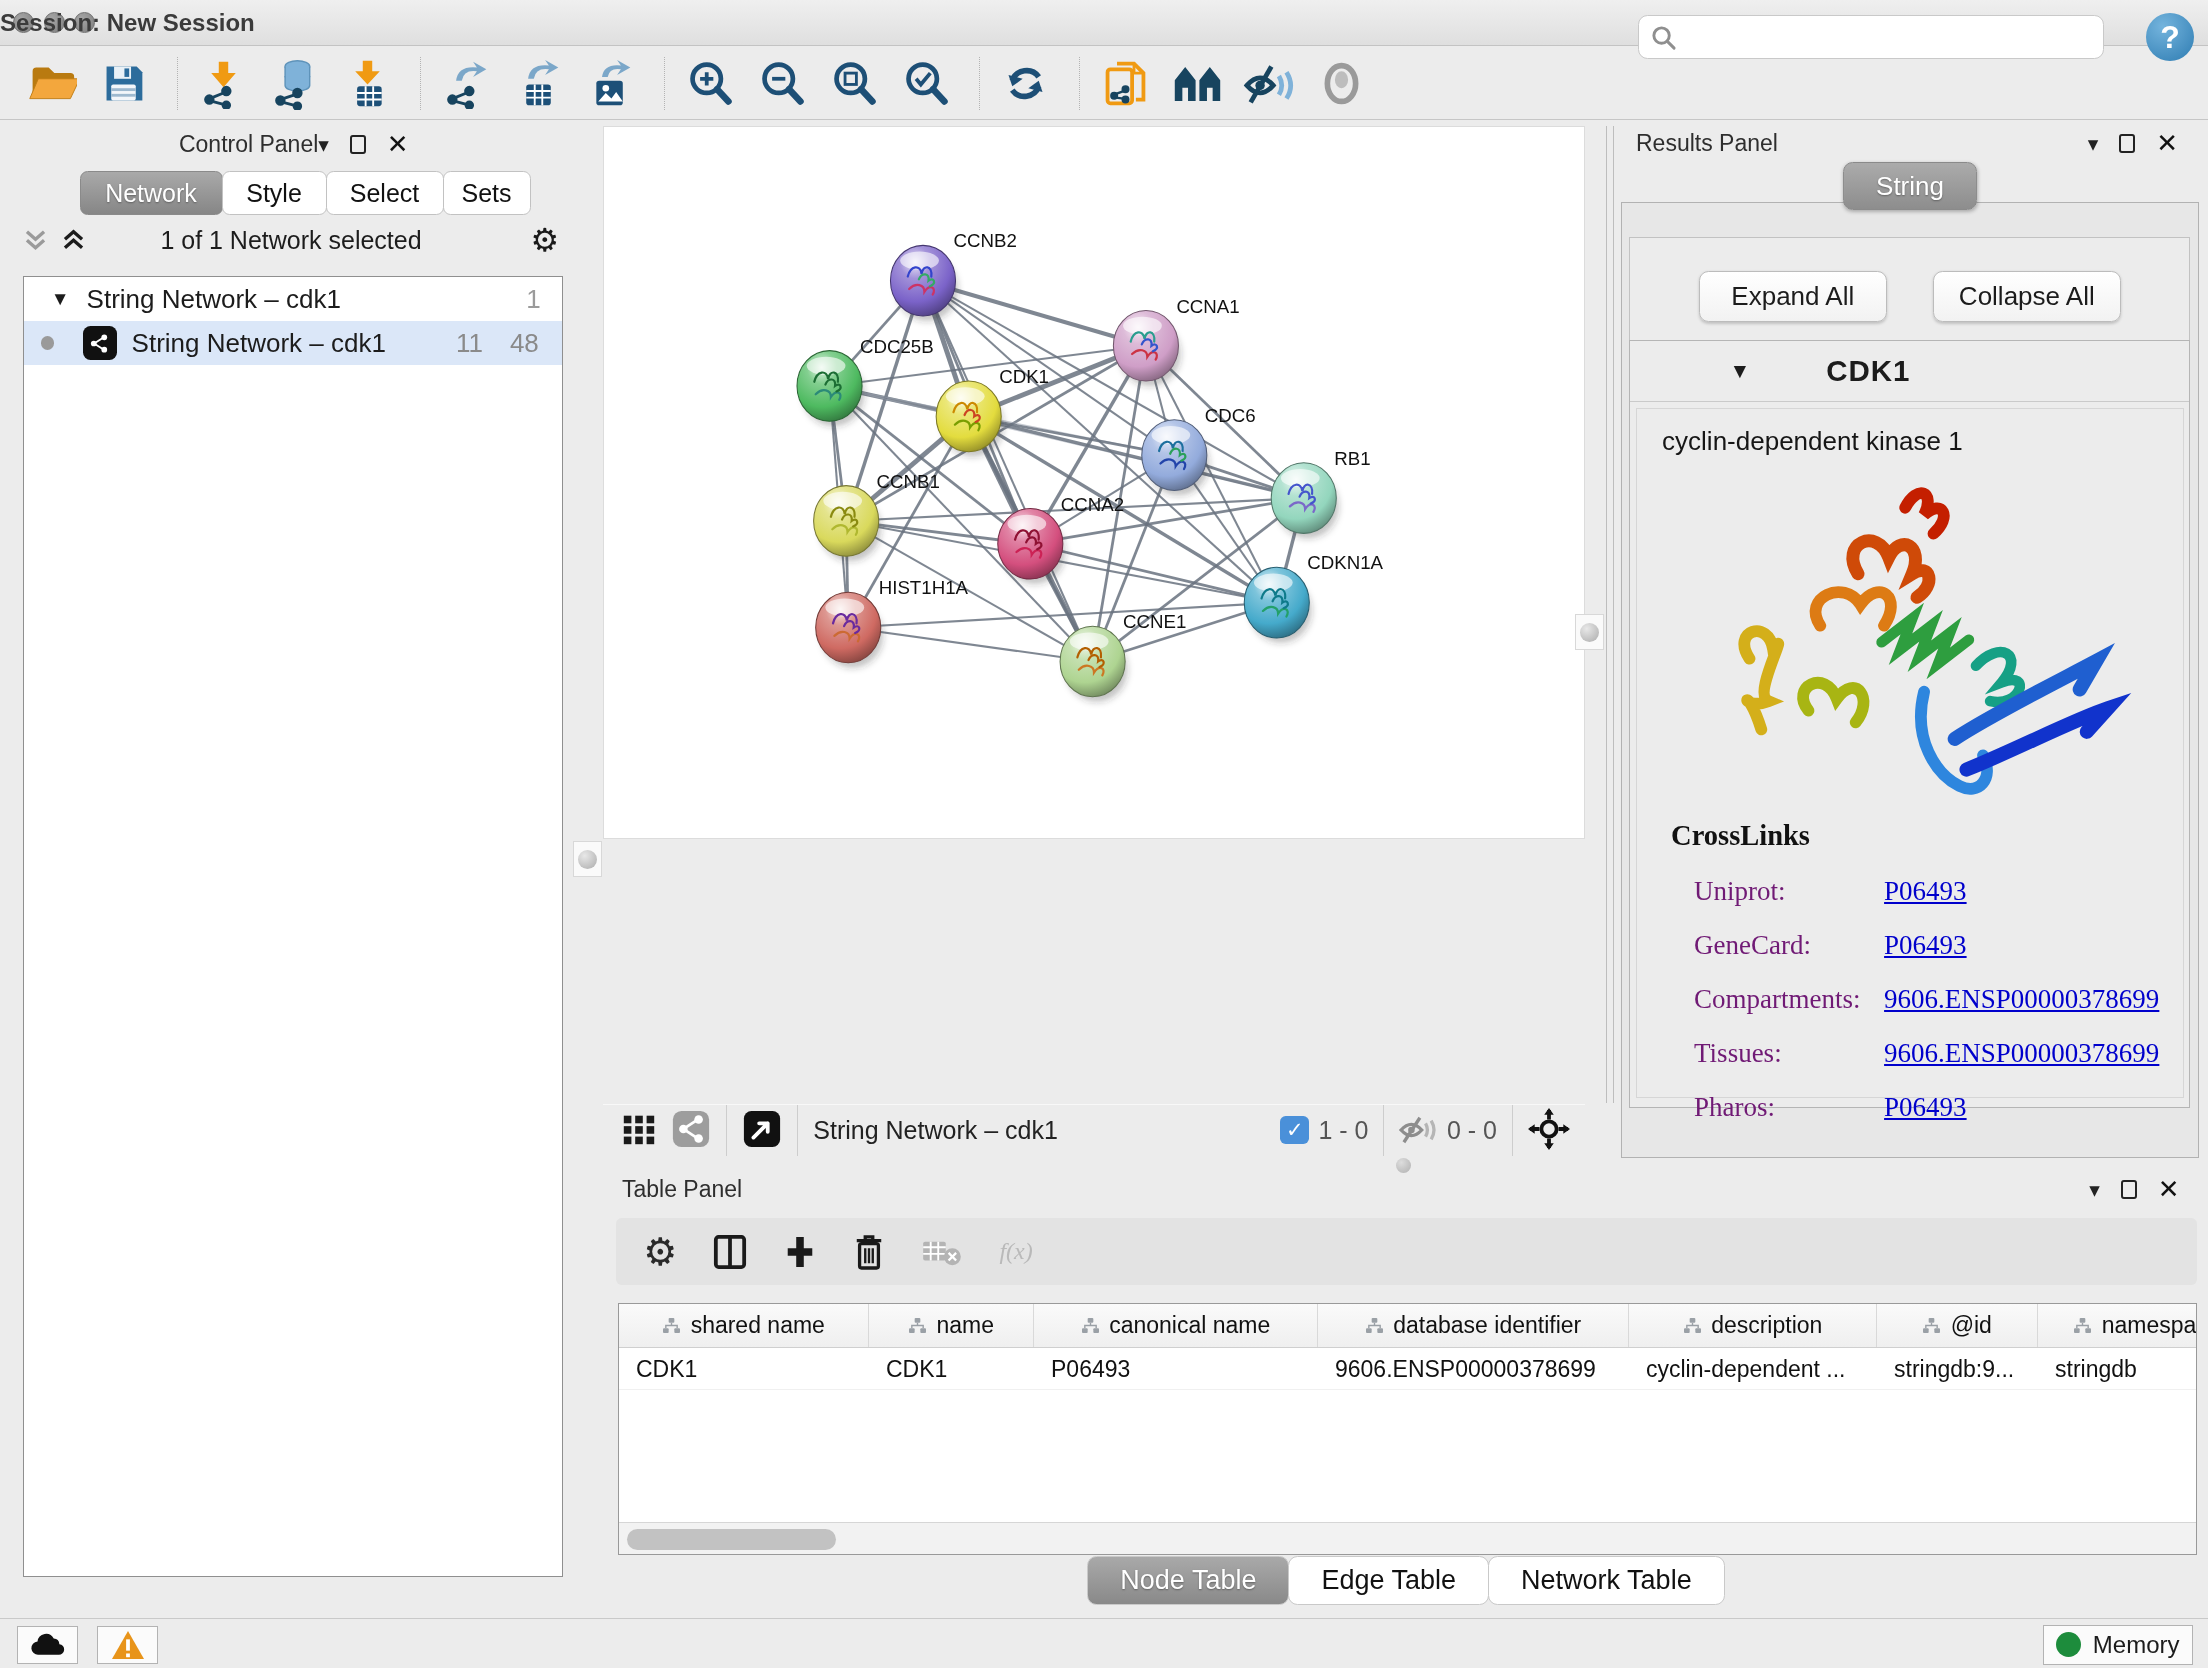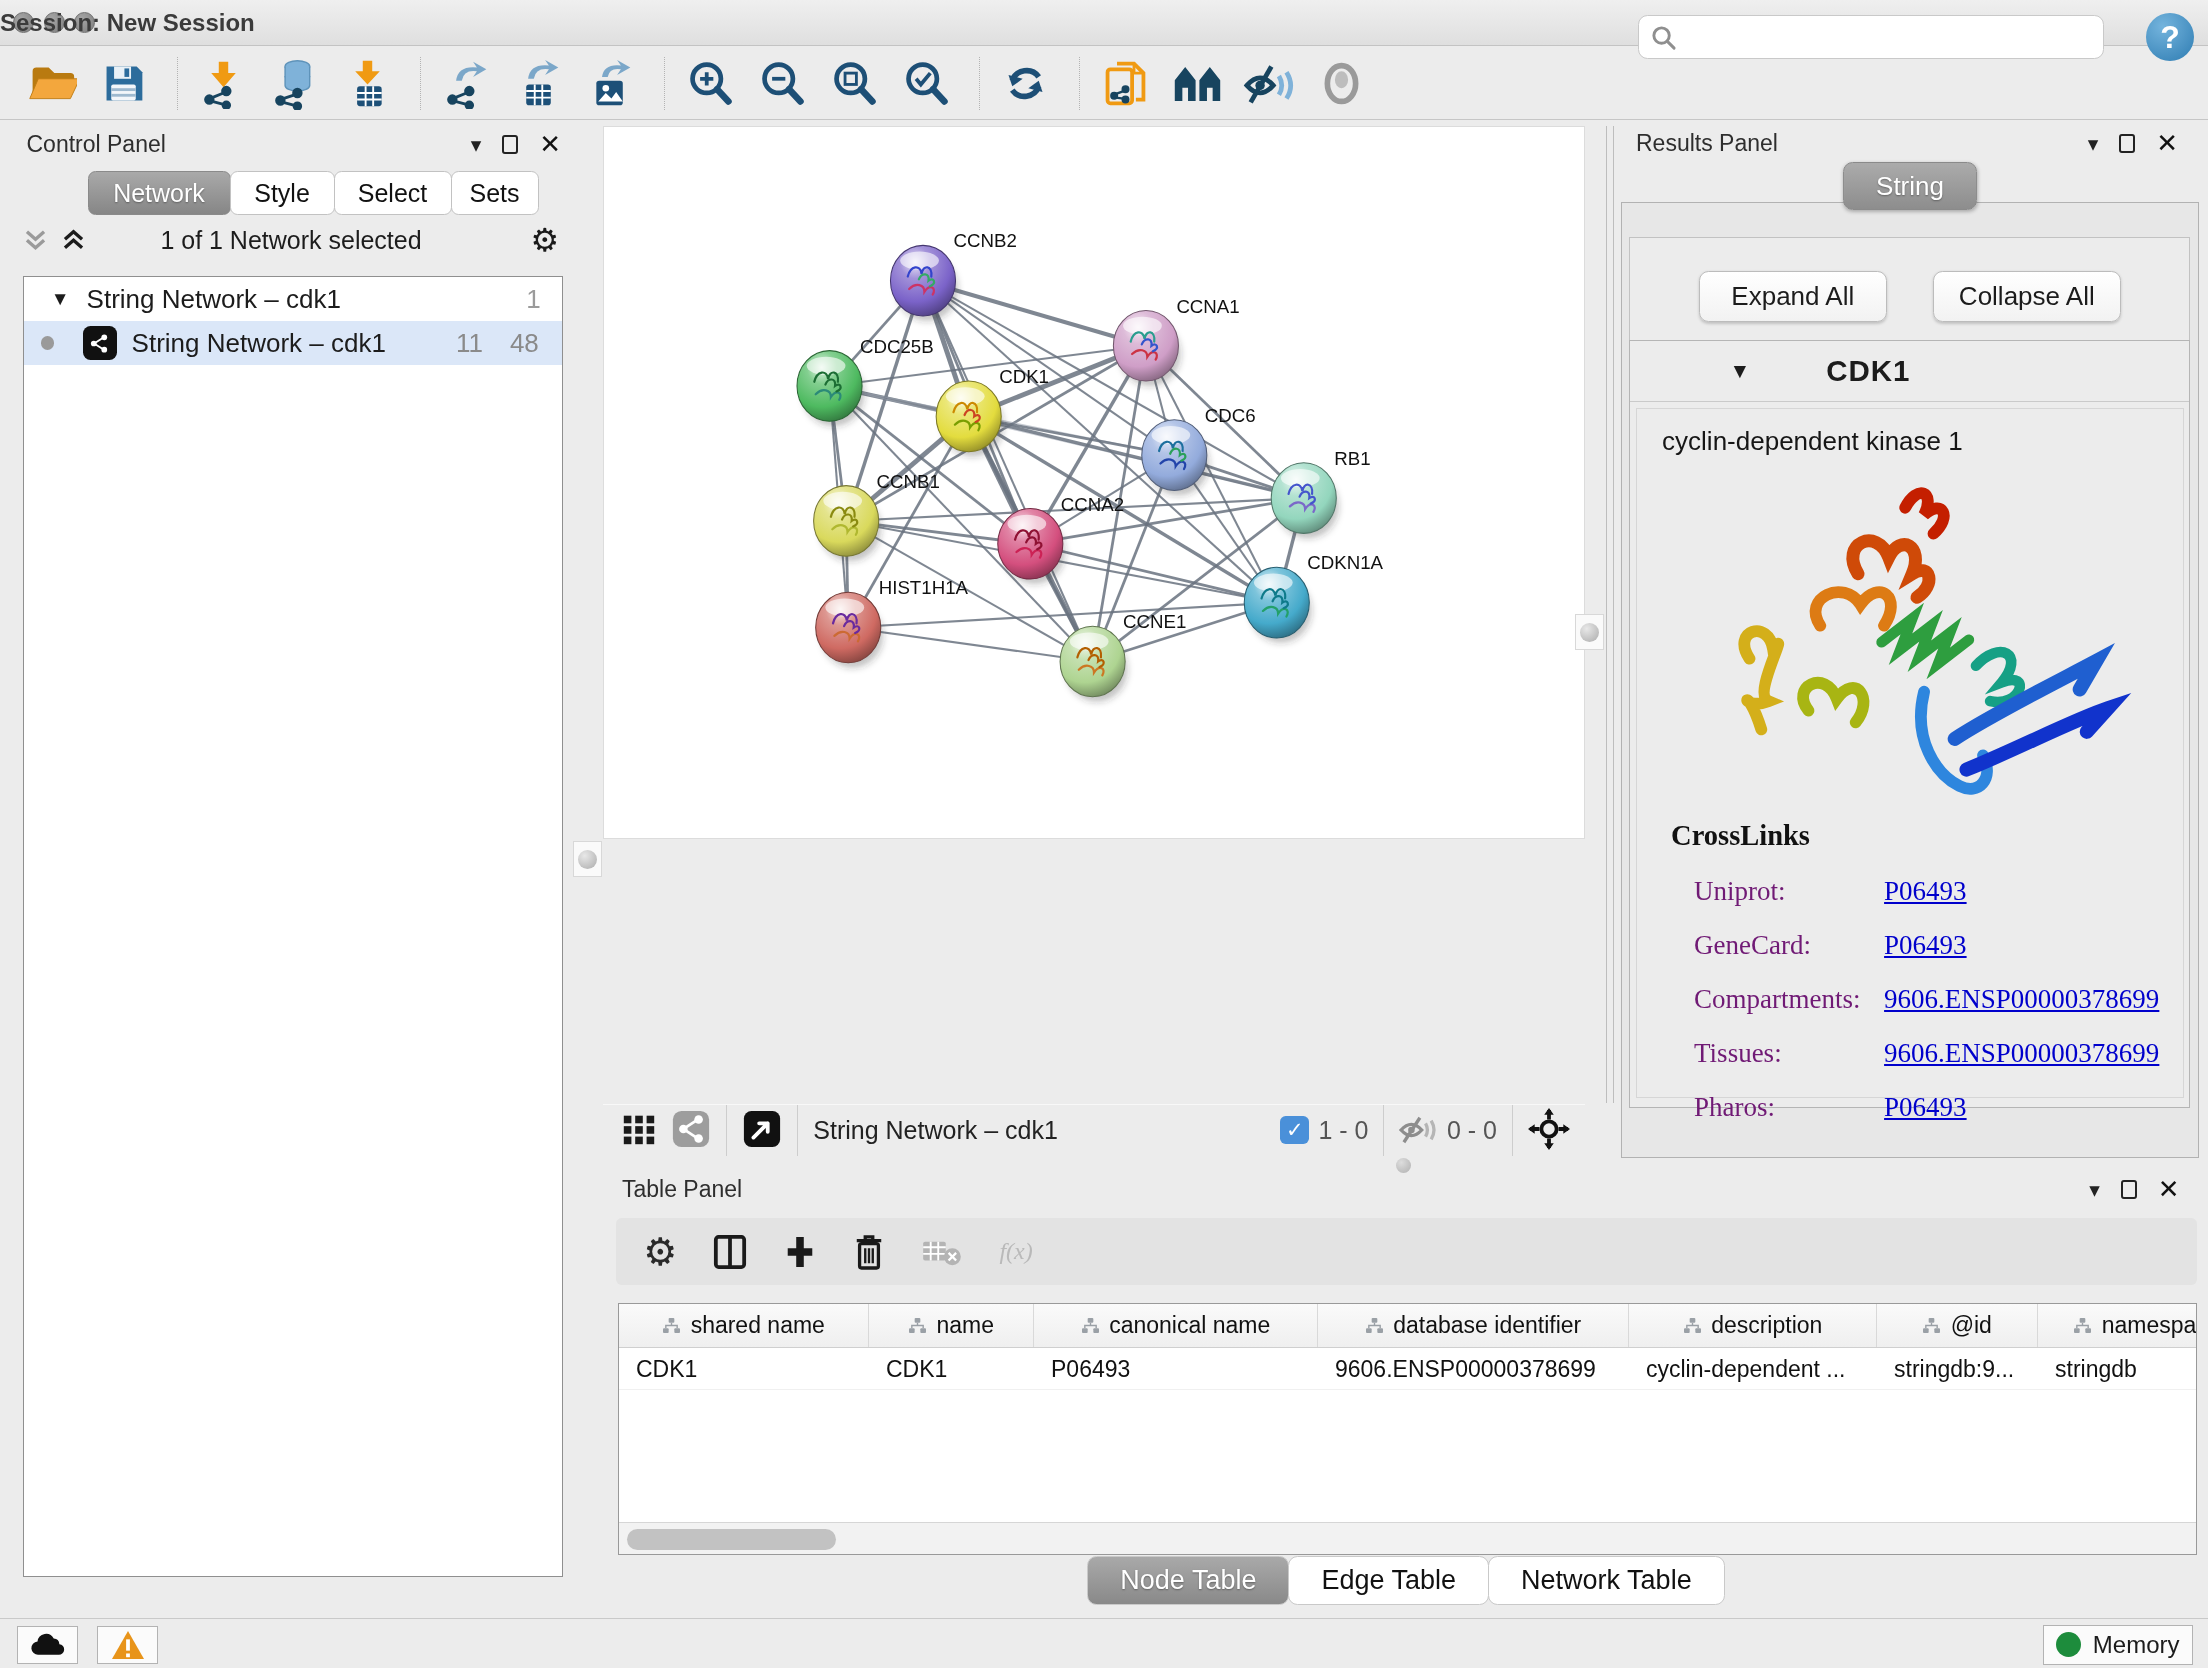--- a/index.html
+++ b/index.html
@@ -30,26 +30,26 @@
 
   
   .panel-title { font-size:23px; color:#2e2e2e; }
   .pc { display:flex; align-items:center; gap:21px; }
   .pc .caret { font-size:21px; color:#222; font-family:"DejaVu Sans", sans-serif; }
   .pc .sq { width:16px; height:19px; border:2.9px solid #222; border-radius:2.9px; }
   .pc .x { font-size:26px; font-weight:bold; color:#111; font-family:"DejaVu Sans", sans-serif; line-height:19px; }
 
   
   .control-panel { position:absolute; left:9.5px; top:124px; width:563px; height:1455px; }
-  .cp-head { display:flex; align-items:center; justify-content:space-between; padding:3.8px 11.4px 0 17px; height:38px; }
+  .cp-head { display:flex; align-items:center; justify-content:center; padding:3.8px 11.4px 0 17px; height:38px; }
   .tabs-row { position:absolute; left:70px; top:47px; height:44px; display:flex; }
   .tab { height:44px; border:1px solid #c2c2c2; background:#fff; font-size:25px; display:flex;
     align-items:center; justify-content:center; border-radius:7.6px; margin-right:-1px; color:#111; }
   .tab.active { background:linear-gradient(#a9a9a9,#868686); color:#fff; border-color:#8a8a8a;
-    text-shadow:0 1px 1.9px rgba(0,0,0,.35);margin-left:8px; }
+    text-shadow:0 1px 1.9px rgba(0,0,0,.35); }
   .gear-row { position:absolute; left:0; top:95px; width:563px; height:42px; display:flex; align-items:center; }
   .gear-row .status { position:absolute; left:0; right:0; text-align:center; font-size:25px; color:#1c1c1c; }
   .chev { margin-left:13.3px; }
   .gearbtn { position:absolute; right:13.3px; font-size:32px; color:#1a1a1a; font-family:"DejaVu Sans", sans-serif; }
   .net-list { position:absolute; left:13.3px; top:152px; width:540px; bottom:1.9px; background:#fff;
     border:1.9px solid #8f8f8f; }
   .row1 { height:44px; display:flex; align-items:center; font-size:26px; }
   .row1 .tri { margin:0 17px 0 27px; font-size:19px; }
   .row1 .cnt { margin-left:auto; margin-right:21px; color:#9b9b9b; }
   .row2 { height:44px; display:flex; align-items:center; background:#dbe7f8; font-size:26px; }

